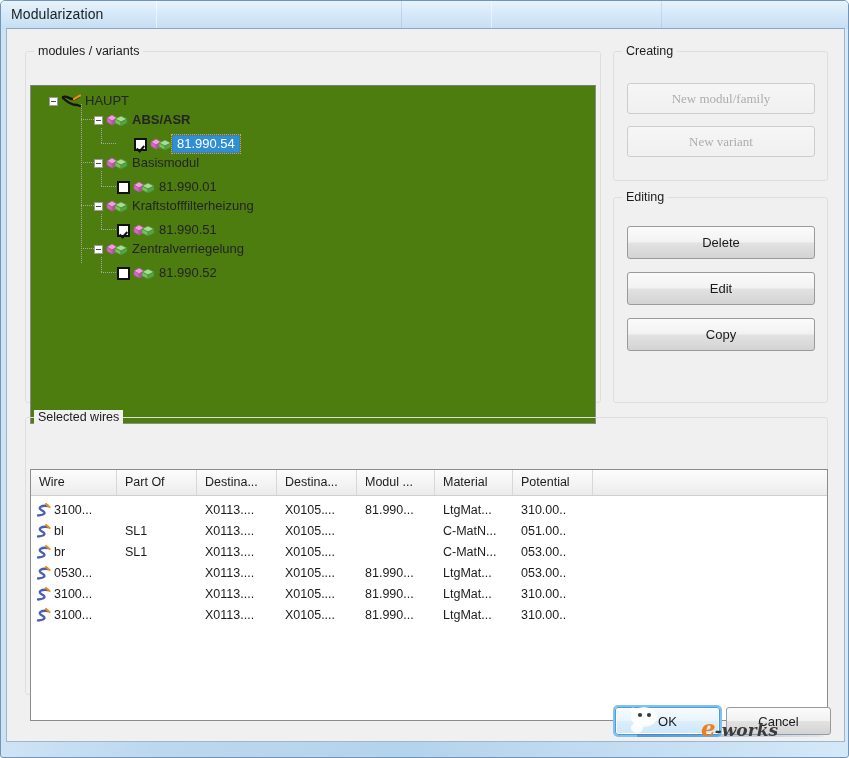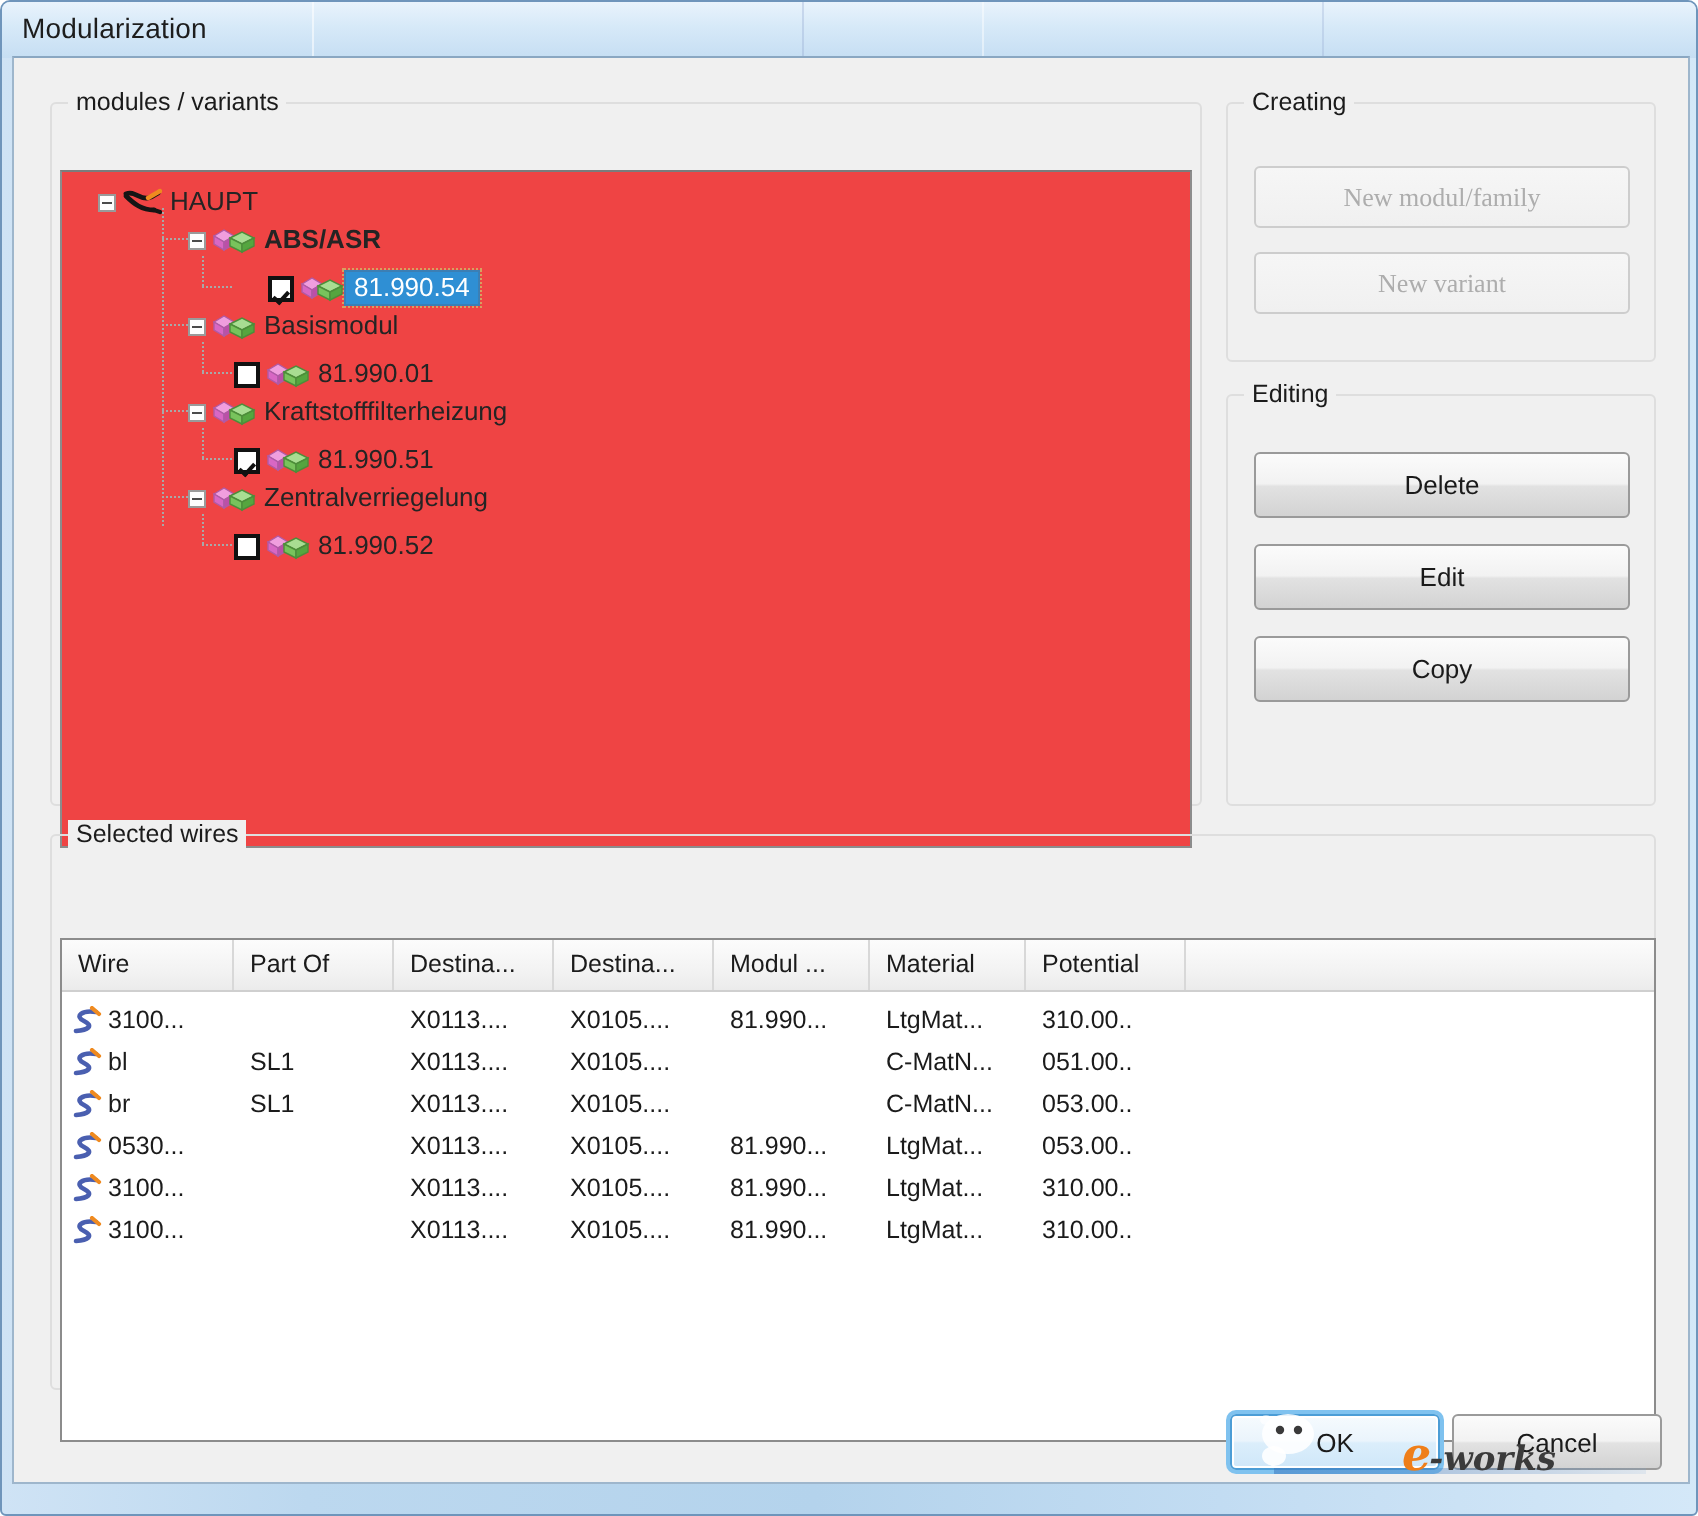--- a/index.html
+++ b/index.html
@@ -66,21 +66,21 @@
     color: #1b1b1b;
     white-space: nowrap;
   }
 
   
   #treepanel {
     position: absolute;
     left: 23px; top: 56px;
     width: 566px; height: 339px;
     box-sizing: border-box;
-    background: #ef4444;
+    background: #4d7c0f;
     border: 1px solid #8c8c8c;
     border-top-color: #7c7c7c;
     overflow: hidden;
   }
   .tnode {
     position: absolute;
     height: 20px;
     white-space: nowrap;
     display: flex;
     align-items: center;

